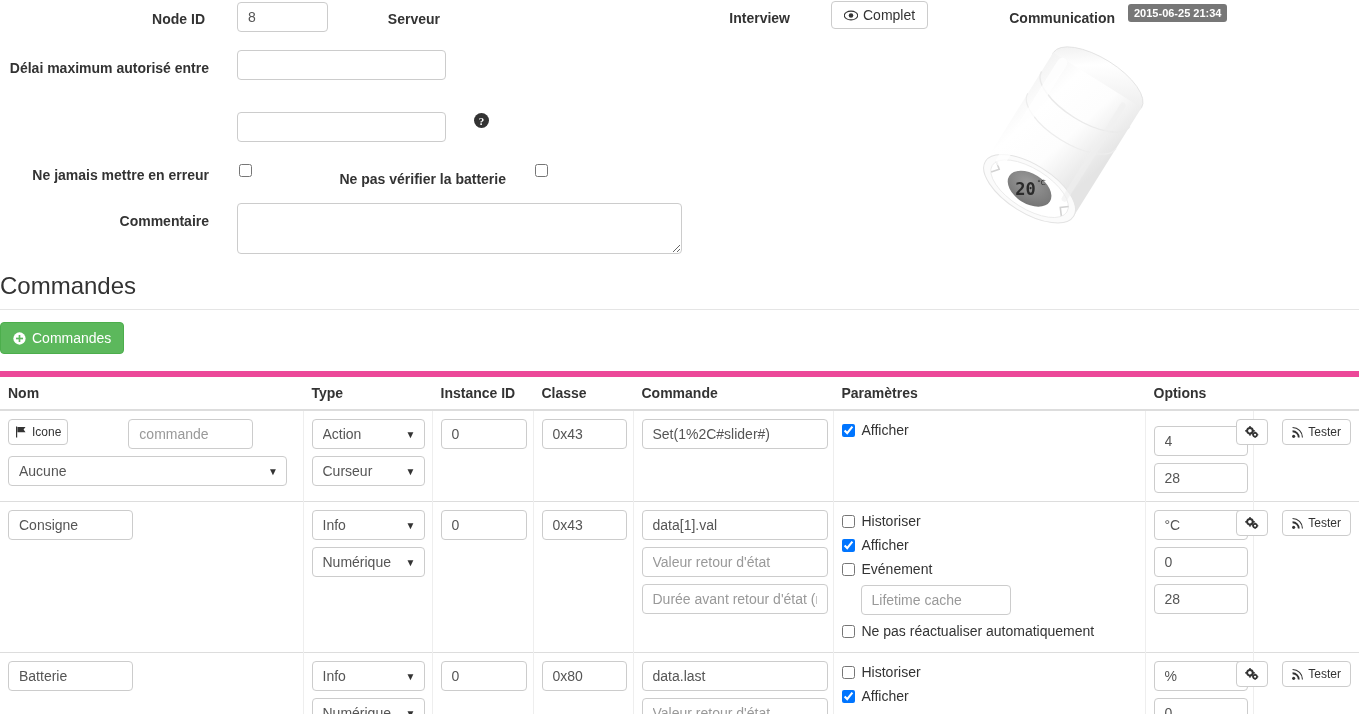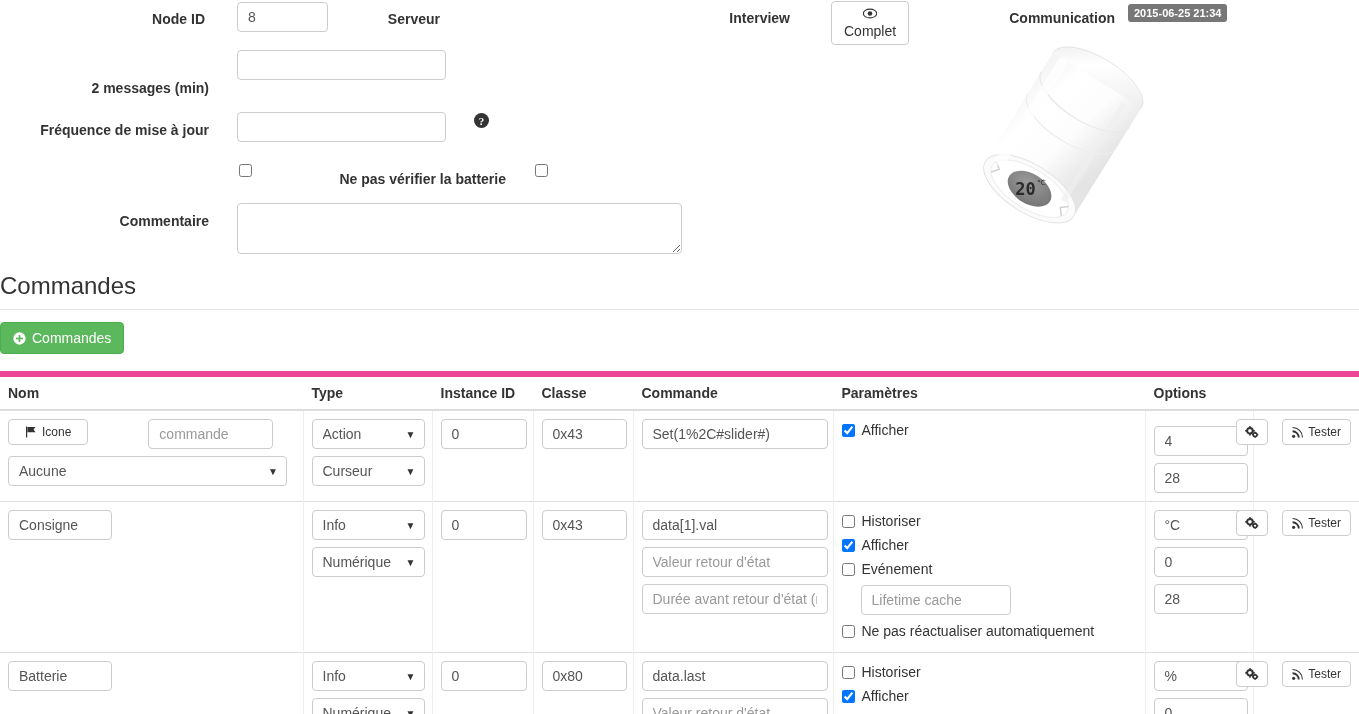--- a/index.html
+++ b/index.html
@@ -137,21 +137,21 @@
   .c-nom { width: 303px; }
   .c-type { width: 129px; }
   .c-inst { width: 101px; }
   .c-classe { width: 100px; }
   .c-cmd { width: 200px; }
   .c-param { width: 312px; }
   .c-opt { width: 108px; }
   .c-act { width: 106px; }
 
   .cell-flex { display: flex; gap: 8px; align-items: flex-start; }
-  .in-name { width: 104px; }
+  .in-name { width: 125px; }
   .in-cmdname { width: 125px; }
   .sel-full { width: 100%; font-size: 13px; padding: 6px 9px; }
   .sel-type { width: 113px; font-size: 13px; padding: 6px 9px; }
   .in-inst { width: 86px; }
   .in-classe { width: 85px; }
   .in-cmd { width: 186px; }
   .in-opt { width: 94px; }
   .in-life { width: 150px; font-size: 13px; padding: 6px 9px; }
 
   .chk-line {
@@ -171,44 +171,44 @@
   <div class="form-area">
 
     <div class="lbl" style="left:60px; top:9px; width:145px;">Node ID</div>
     <div class="ctl" style="left:237px; top:2px;">
       <input class="txt" style="width: 91px;" value="8">
     </div>
 
     <div class="lbl" style="left:330px; top:9px; width:110px;">Serveur</div>
 
     <div class="lbl" style="left:690px; top:8px; width:100px;">Interview</div>
-    <button class="btn" style="position:absolute; left:831px; top:1px;flex-direction:column;">
+    <button class="btn" style="position:absolute; left:831px; top:1px;">
       <span>
         <svg width="14" height="11" viewBox="0 0 16 11">
           <ellipse cx="8" cy="5.5" rx="7.6" ry="5" fill="none" stroke="#333" stroke-width="1.2"></ellipse>
           <circle cx="8" cy="5.5" r="2.6" fill="#333"></circle>
         </svg>
       </span>
       <span>Complet</span>
     </button>
 
     <div class="lbl" style="left:930px; top:8px; width:185px;">Communication</div>
     <span class="badge-time" style="position:absolute; left:1128px; top:4px;">2015-06-25 21:34</span>
 
-    <div class="lbl" style="left:0px; top:78px; width:209px;">2 messages (min)</div>
+    <div class="lbl" style="left:0px; top:58px; width:209px;">Délai maximum autorisé entre</div>
     <div class="ctl" style="left:237px; top:50px;">
       <input class="txt" style="width: 209px;" value="">
     </div>
 
-    <div class="lbl" style="left:0px; top:120px; width:209px;">Fréquence de mise à jour</div>
     <div class="ctl" style="left:237px; top:112px;">
       <input class="txt" style="width: 209px;" value="">
     </div>
     <span class="help-ico" style="position:absolute; left:474px; top:113px;">?</span>
 
+    <div class="lbl" style="left:0px; top:165px; width:209px;">Ne jamais mettre en erreur</div>
     <input type="checkbox" style="position: absolute; left: 239px; top: 164px;">
 
     <div class="lbl" style="left:280px; top:169px; width:226px;">Ne pas vérifier la batterie</div>
     <input type="checkbox" style="position: absolute; left: 535px; top: 164px;">
 
     <div class="lbl" style="left:0px; top:211px; width:209px;">Commentaire</div>
     <div class="ctl" style="left:237px; top:203px;">
       <textarea class="txt" style="width: 445px; height: 51px;"></textarea>
     </div>
 
@@ -296,21 +296,21 @@
         <th>Paramètres</th>
         <th>Options</th>
         <th></th>
       </tr>
     </thead>
     <tbody>
 
       <tr>
         <td>
           <div class="cell-flex">
-            <button class="btn btn-xs" style="padding:6px 16px;">
+            <button class="btn btn-xs" style="padding:6px 6px;">
               <span>
                 <svg width="12" height="12" viewBox="0 0 12 12">
                   <rect x="1" y="0.5" width="1.2" height="11" fill="#333"></rect>
                   <path d="M2.4,1 L10.5,1 L8.6,3.6 L10.5,6.3 L2.4,6.3 Z" fill="#333"></path>
                 </svg>
               </span>
               <span>Icone</span>
             </button>
             <input class="txt in-cmdname" style="margin-left: 52px;" placeholder="commande">
           </div>

